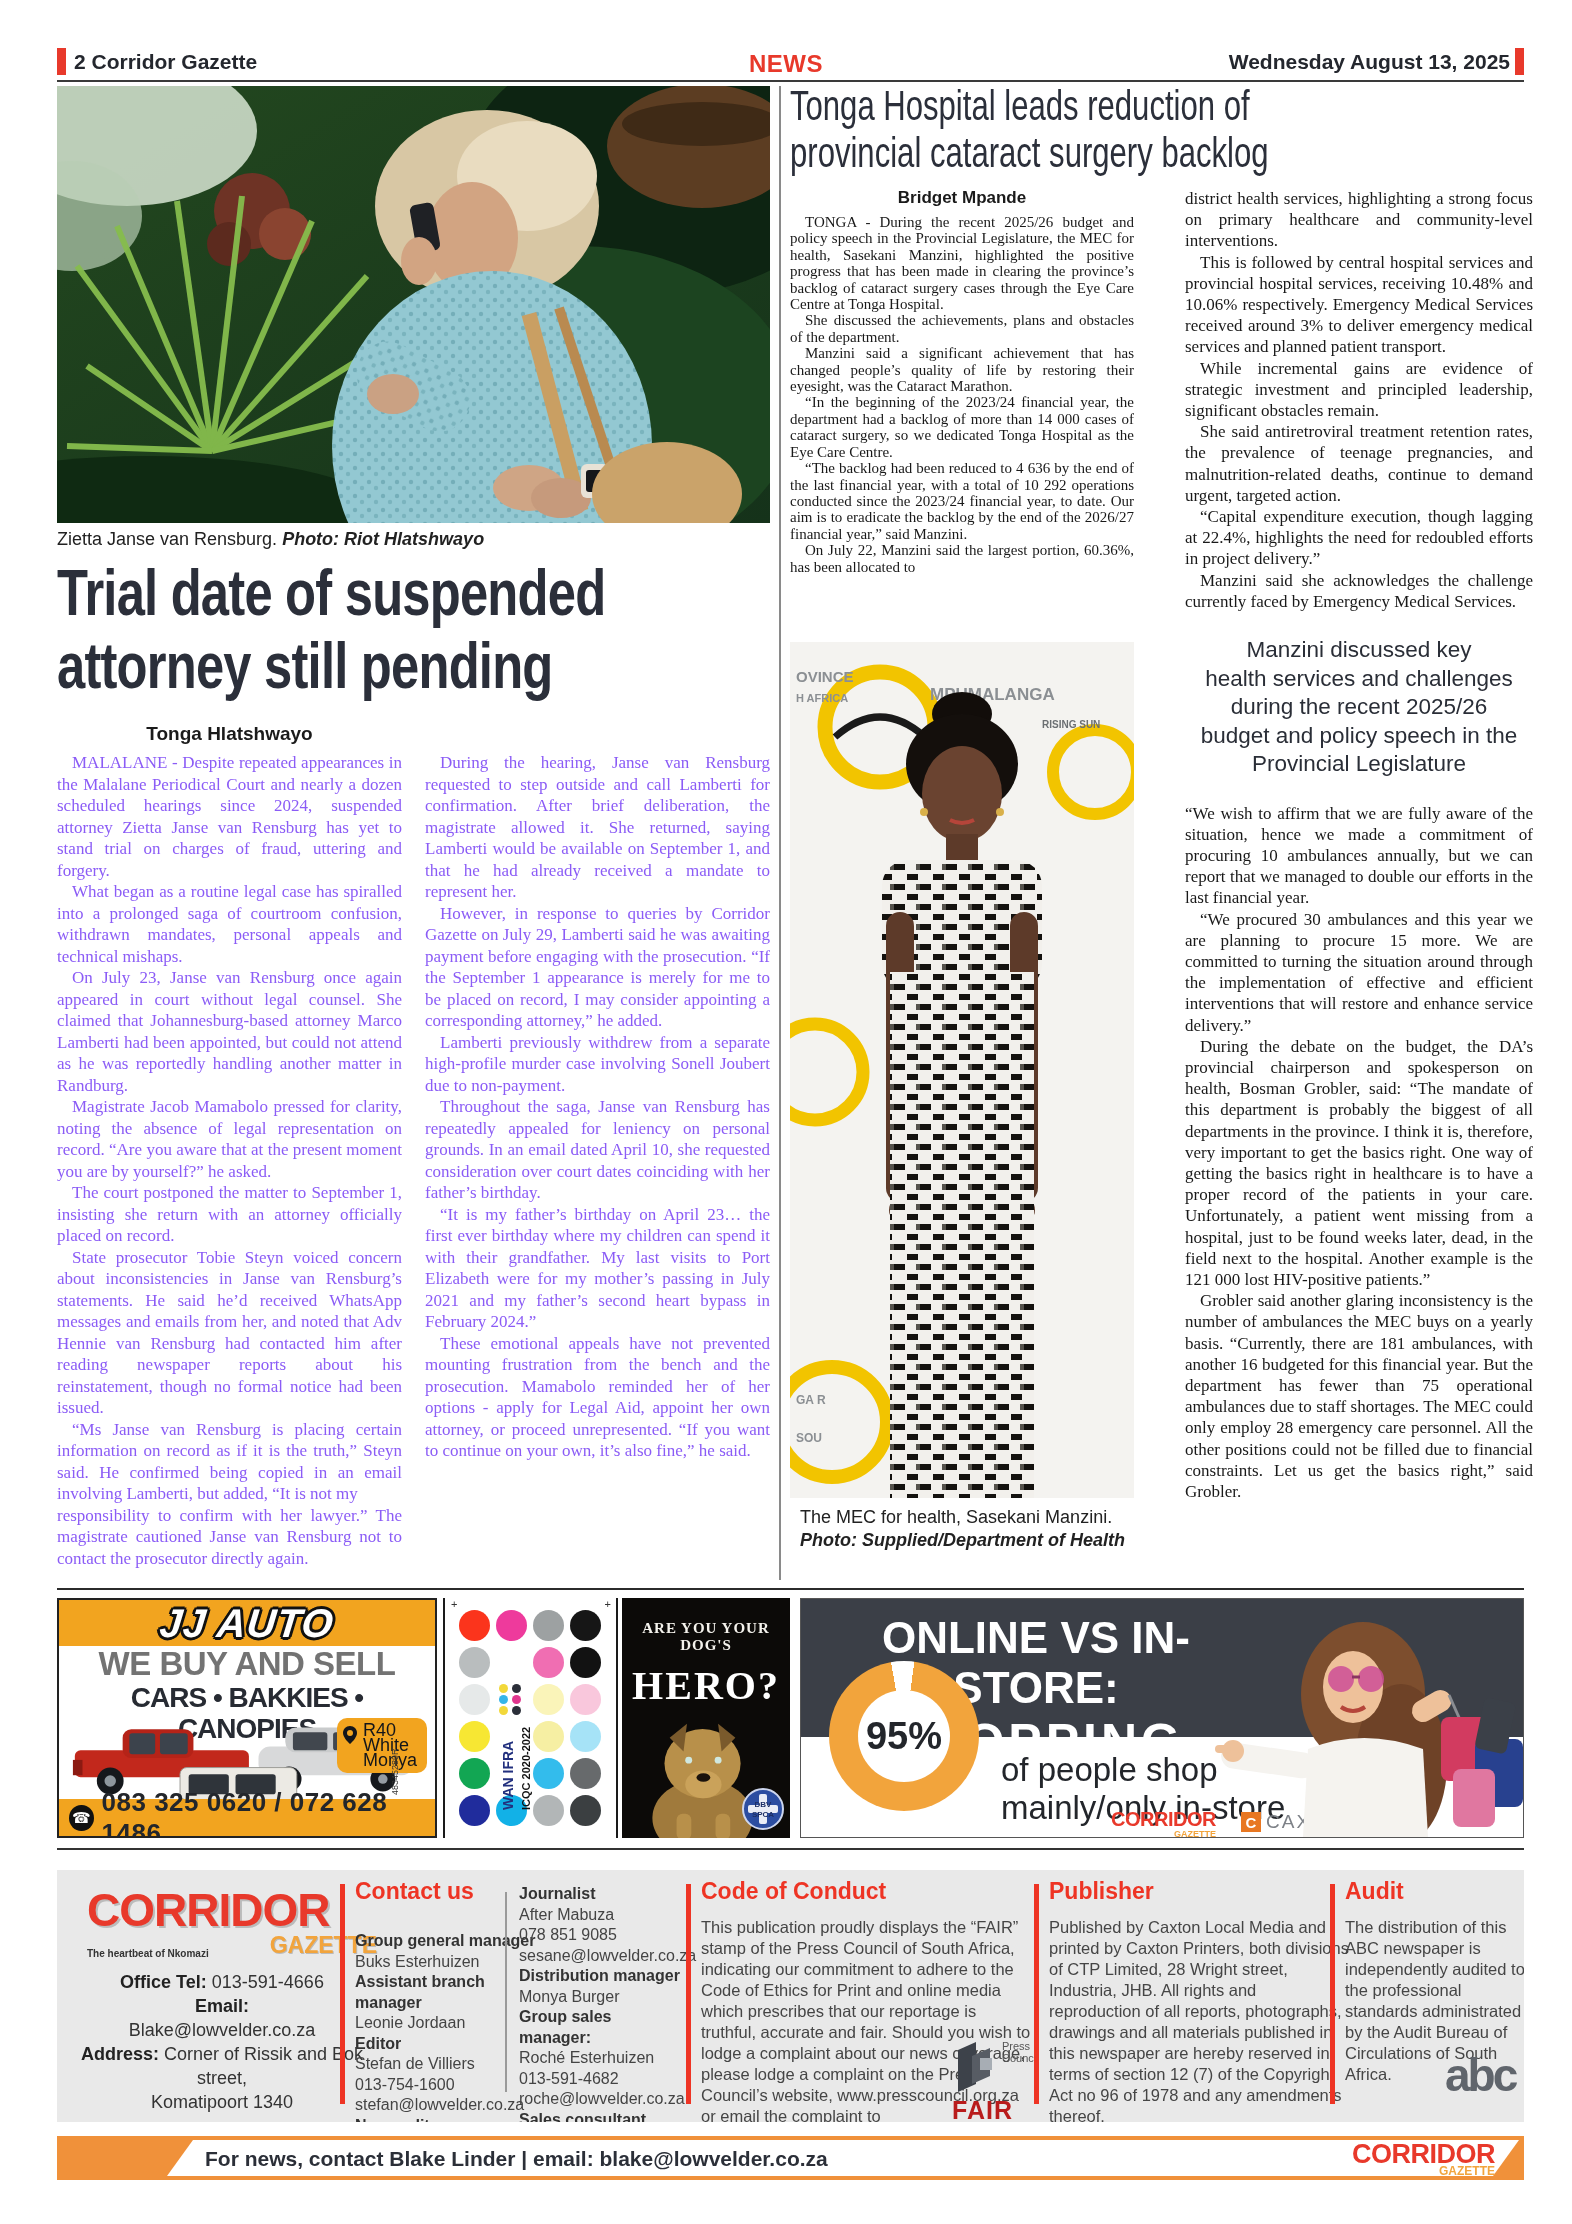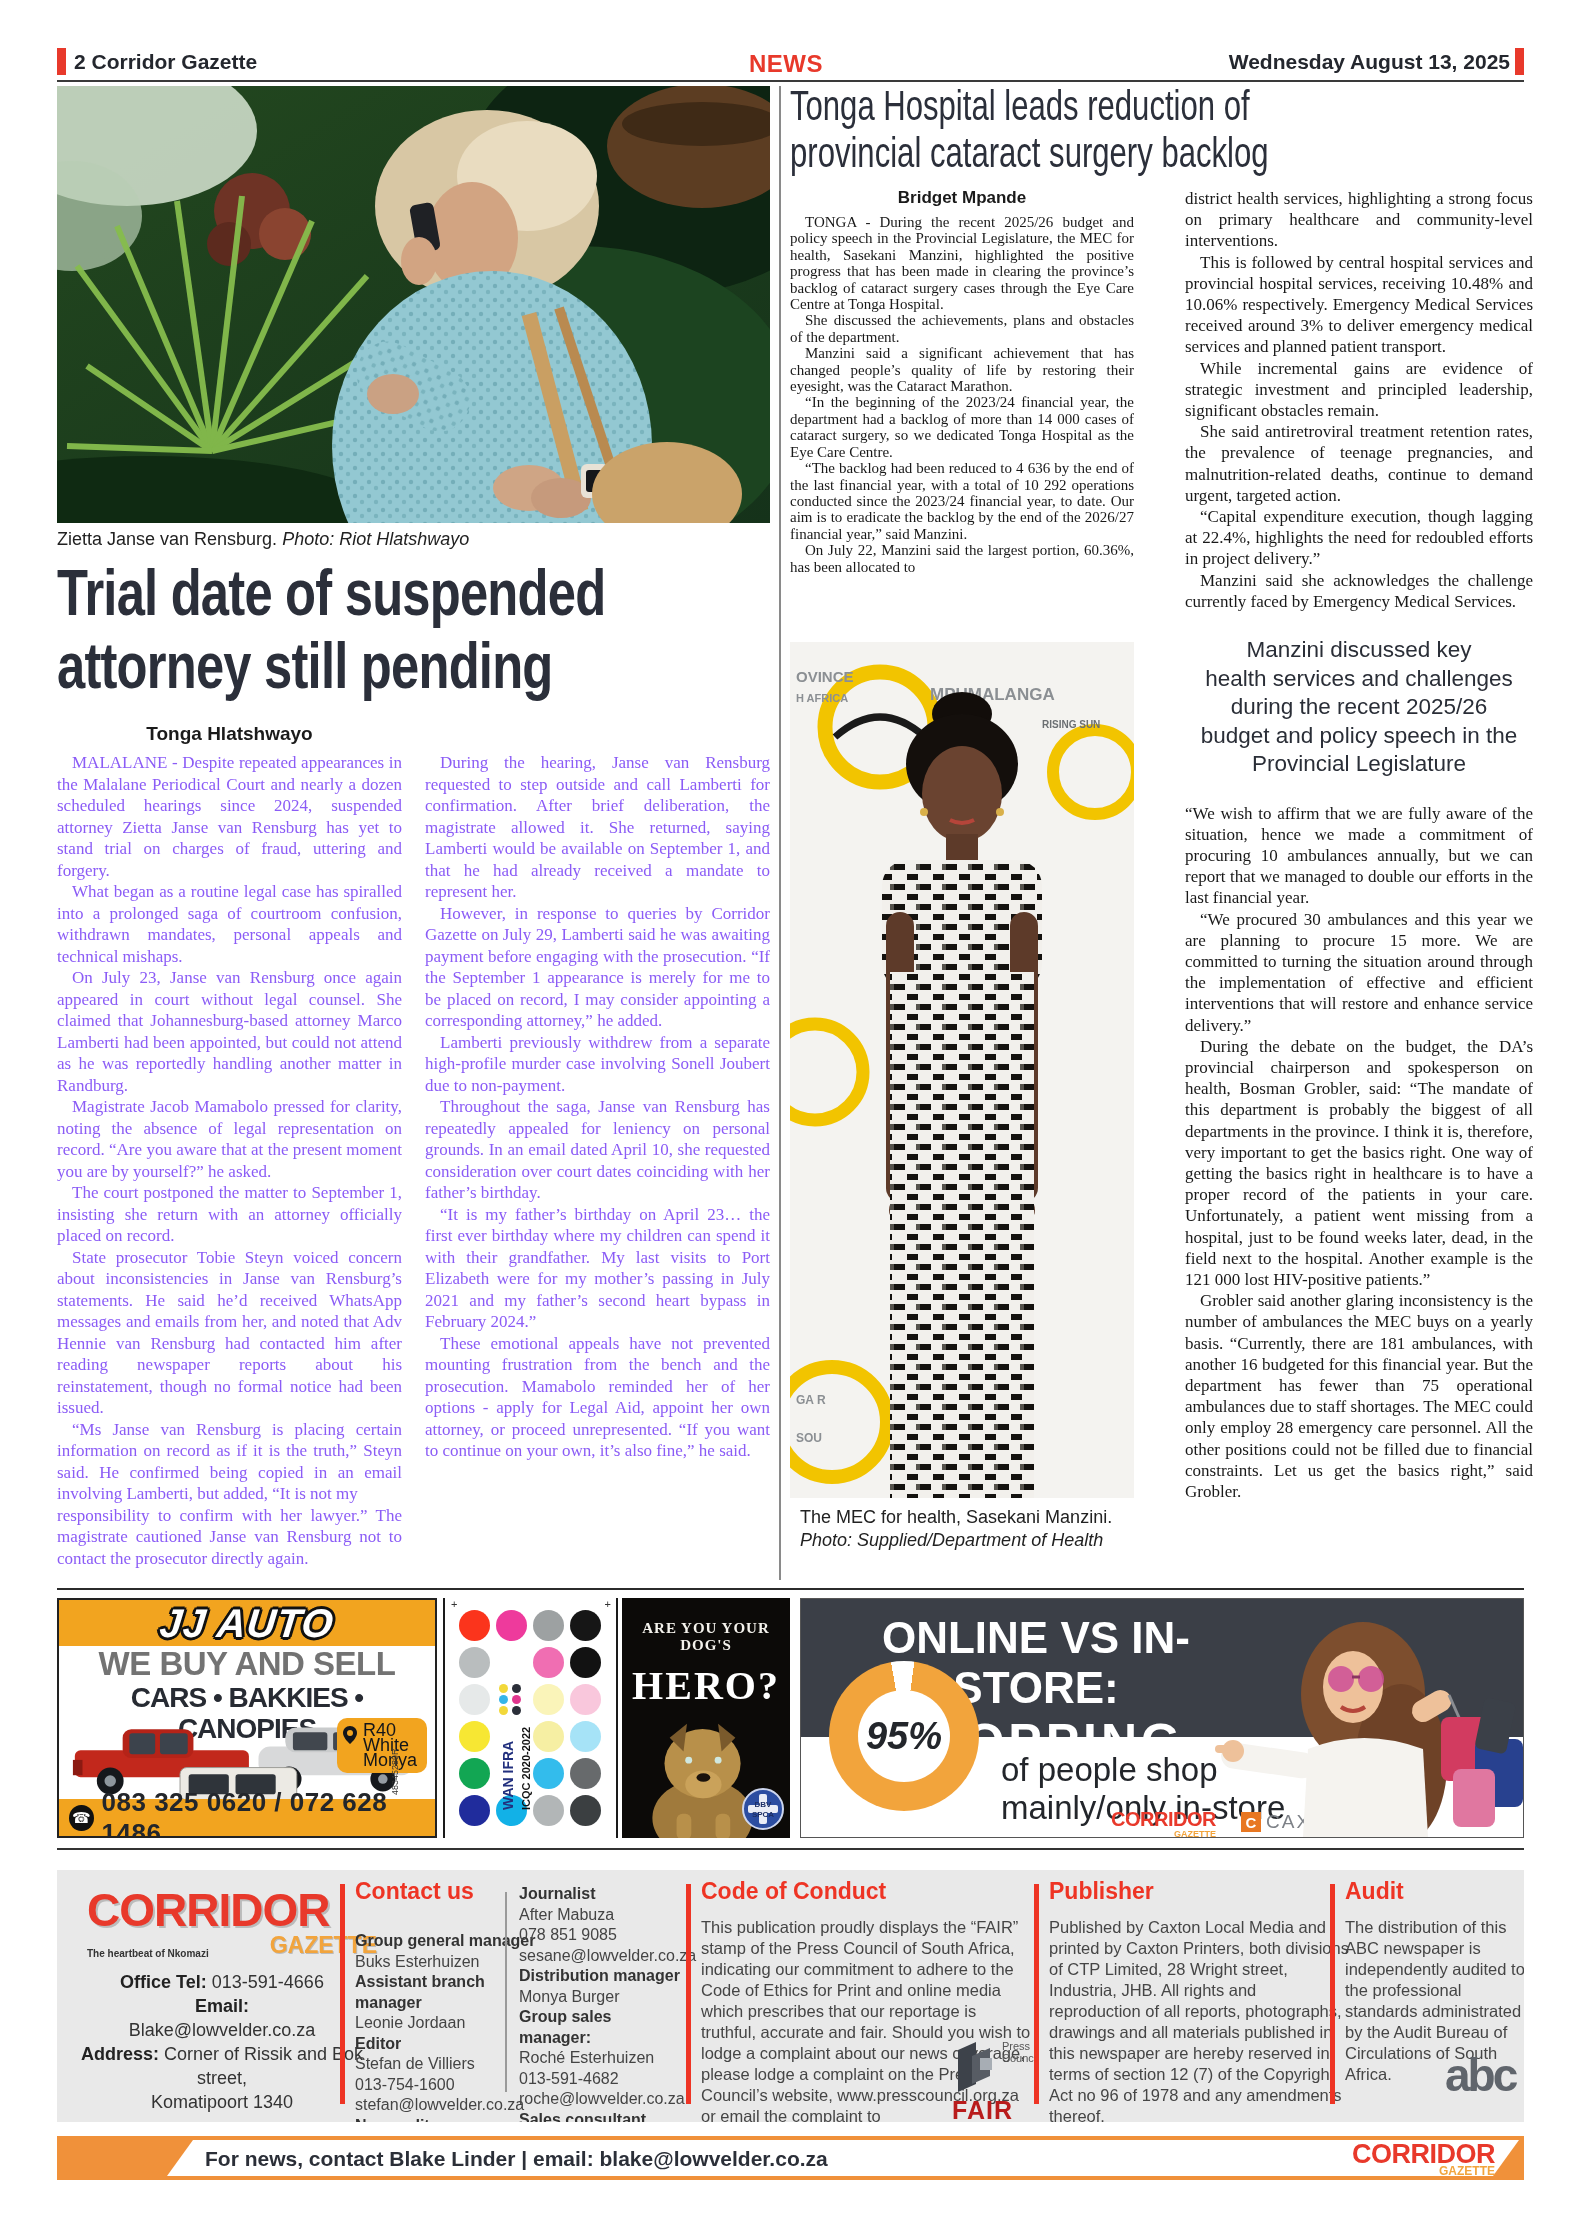--- a/index.html
+++ b/index.html
@@ -7,21 +7,21 @@
         font-family:"Liberation Sans",sans-serif;color:#1a1a1a;overflow:hidden;}
   .abs{position:absolute;}
   .clip{overflow:hidden;}
   
   .redbar{background:#e8392b;width:9px;height:27px;}
   .hlabel{font-size:21px;font-weight:bold;color:#24272e;}
   .hnews{font-size:24px;font-weight:bold;color:#e8392b;letter-spacing:.5px;}
   .hrule{background:#3a3a3a;height:2px;}
   
   .caption{font-size:18px;color:#222;}
-  .caption .credit{font-weight:normal;font-style:italic;}
+  .caption .credit{font-weight:bold;font-style:italic;}
   .headline1 span{display:block;font-size:65px;line-height:73px;font-weight:800;color:#2b2f3a;
        letter-spacing:-1px;transform:scaleX(.78);transform-origin:0 0;white-space:nowrap;}
   .headline2 span{display:block;font-size:42px;line-height:47px;font-weight:500;color:#2b2f3a;
        transform:scaleX(.74);transform-origin:0 0;white-space:nowrap;}
   .byline{font-weight:bold;text-align:center;}
   .serif{font-family:"Liberation Serif",serif;}
   .lbody{columns:2;column-gap:23px;column-fill:auto;font-size:17px;line-height:21.5px;text-align:justify;color:#8b5cf6;}
   .rbodyA{font-size:15px;line-height:16.4px;text-align:justify;color:#191919;}
   .col3{font-size:17px;line-height:21.2px;text-align:justify;color:#191919;margin-left:25px;}
   .bp{margin:0;text-indent:15px;}
@@ -52,21 +52,21 @@
   .regmark{font-size:11px;color:#333;}
   .wanifra{font-size:14px;font-weight:bold;color:#22307e;transform:rotate(-90deg);transform-origin:left top;white-space:nowrap;}
   .icqc{font-size:11px;font-weight:bold;color:#111;transform:rotate(-90deg);transform-origin:left top;white-space:nowrap;}
   .dogad{background:#0c0a08;}
   .dog-l1{font-family:"Liberation Serif",serif;color:#f4f2ec;font-weight:bold;font-size:15px;letter-spacing:1px;text-align:center;}
   .dog-l2{font-family:"Liberation Serif",serif;color:#fff;font-weight:bold;font-size:40px;letter-spacing:2px;text-align:center;}
   .shopad{border:1px solid #555;background:#fff;box-sizing:border-box;}
   .shop-dark{background:#3b3f47;height:138px;}
   .shop-t1{color:#fff;font-weight:800;font-size:44px;letter-spacing:0;text-align:center;}
   .shop-t2{color:#fff;font-weight:800;font-size:50px;letter-spacing:4px;text-align:center;}
-  .donut{width:150px;height:150px;border-radius:50%;display:flex;align-items:center;justify-content:center;font-style:italic;}
+  .donut{width:150px;height:150px;border-radius:50%;display:flex;align-items:center;justify-content:center;}
   .donut-in{width:92px;height:92px;border-radius:50%;background:#fff;display:flex;align-items:center;justify-content:center;
      font-size:38px;font-weight:800;color:#23262b;}
   .shop-line{font-size:33px;color:#23262b;line-height:38px;}
   .mini-corridor .c1{font-size:20px;font-weight:800;color:#e8392b;letter-spacing:-.5px;line-height:20px;}
   .mini-corridor .c2{font-size:9px;font-weight:800;color:#f2a43c;text-align:right;display:block;line-height:9px;}
   .caxton-mini{display:flex;align-items:center;gap:5px;}
   .caxton-c{width:20px;height:20px;background:#e87722;color:#fff;font-weight:800;font-size:15px;display:flex;align-items:center;justify-content:center;}
   .caxton-word{font-size:19px;color:#7d8187;letter-spacing:2px;}
   .caxton-sub{font-size:10px;color:#9aa0a5;}
   

